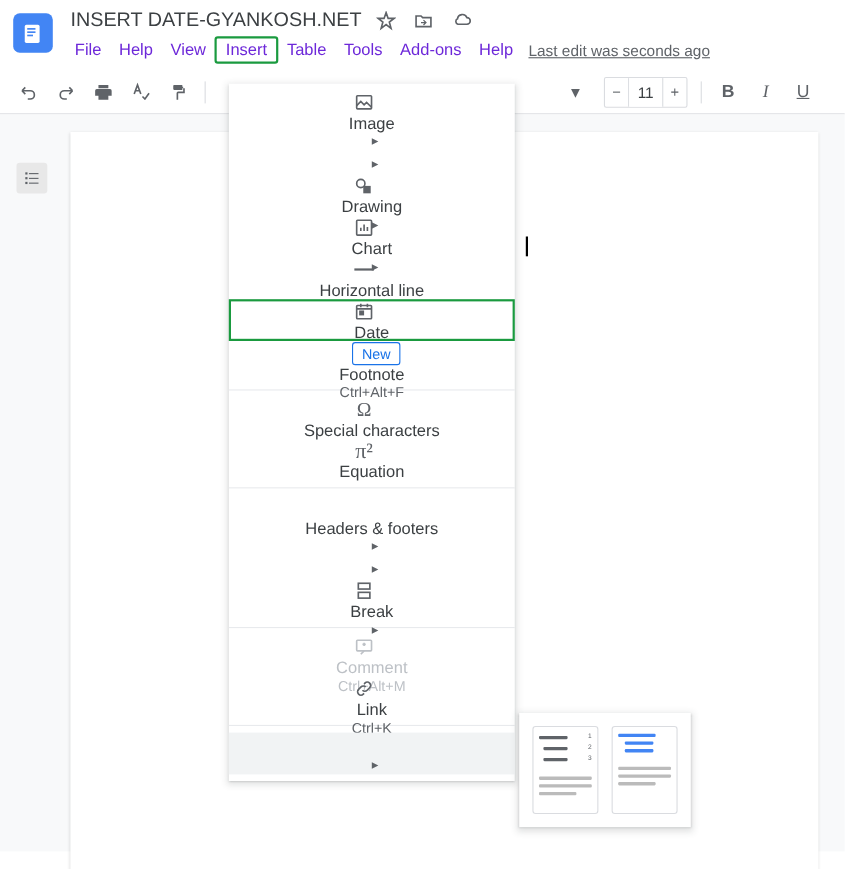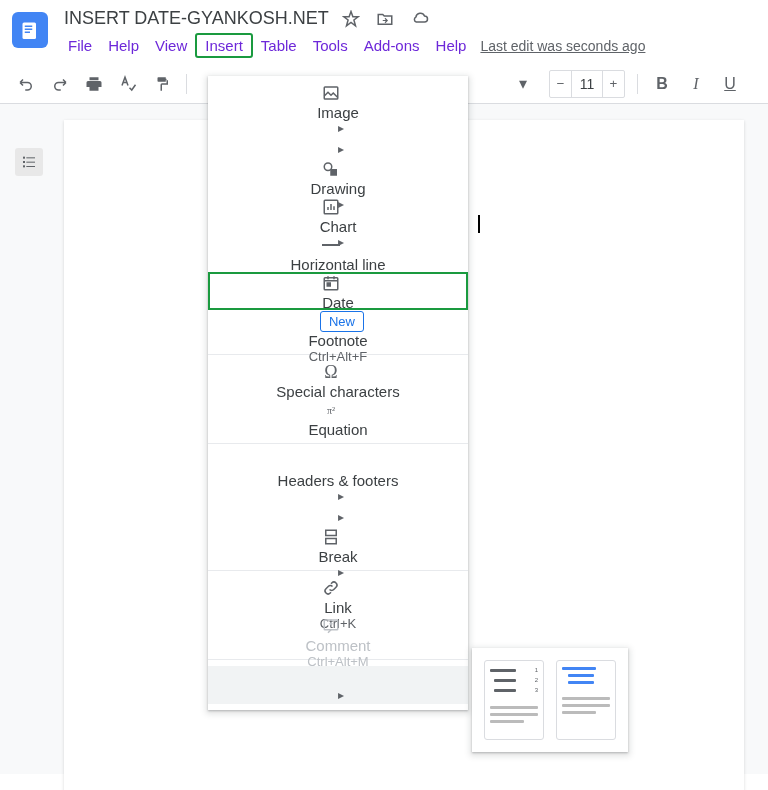--- a/index.html
+++ b/index.html
@@ -245,21 +245,21 @@
   </div>
   <div class="dd-sep"></div>
   <div class="dd-item">
     <span class="dd-icon">
         <span style="font-family:serif;font-size:18px">Ω</span>
       </span>
     <span class="dd-label">Special characters</span>
   </div>
   <div class="dd-item">
     <span class="dd-icon">
-        <span style="font-family:serif;font-size:10px">π²</span>
+        <span style="font-family:serif;font-size:20px">π²</span>
       </span>
     <span class="dd-label">Equation</span>
   </div>
   <div class="dd-sep"></div>
   <div class="dd-item">
     <span class="dd-icon"></span>
     <span class="dd-label">Headers &amp; footers</span>
     <span class="dd-arrow">▸</span>
   </div>
   <div class="dd-item">
@@ -270,38 +270,38 @@
     <span class="dd-icon">
         <svg width="18" height="18" viewBox="0 0 24 24" fill="none" stroke="#5f6368" stroke-width="2">
           <rect x="5" y="3" width="14" height="7"></rect>
           <rect x="5" y="14" width="14" height="7"></rect>
         </svg>
       </span>
     <span class="dd-label">Break</span>
     <span class="dd-arrow">▸</span>
   </div>
   <div class="dd-sep"></div>
-  <div class="dd-item">
-    <span class="dd-icon">
-        <svg width="18" height="18" viewBox="0 0 24 24" fill="none" stroke="#5f6368" stroke-width="2">
-          <path d="M10 14a4 4 0 0 0 5.7 0l3-3a4 4 0 0 0-5.7-5.7l-1 1M14 10a4 4 0 0 0-5.7 0l-3 3a4 4 0 0 0 5.7 5.7l1-1"></path>
-        </svg>
-      </span>
-    <span class="dd-label">Link</span>
-    <span class="dd-sub">Ctrl+K</span>
-  </div>
   <div class="dd-item disabled">
     <span class="dd-icon">
         <svg width="18" height="18" viewBox="0 0 24 24" fill="none" stroke="#bdc1c6" stroke-width="2">
           <rect x="3" y="4" width="18" height="13" rx="1"></rect>
           <path d="M8 21l4-4M10 9h4M12 7v4"></path>
         </svg>
       </span>
     <span class="dd-label">Comment</span>
     <span class="dd-sub">Ctrl+Alt+M</span>
+  </div>
+  <div class="dd-item">
+    <span class="dd-icon">
+        <svg width="18" height="18" viewBox="0 0 24 24" fill="none" stroke="#5f6368" stroke-width="2">
+          <path d="M10 14a4 4 0 0 0 5.7 0l3-3a4 4 0 0 0-5.7-5.7l-1 1M14 10a4 4 0 0 0-5.7 0l-3 3a4 4 0 0 0 5.7 5.7l1-1"></path>
+        </svg>
+      </span>
+    <span class="dd-label">Link</span>
+    <span class="dd-sub">Ctrl+K</span>
   </div>
   <div class="dd-sep"></div>
   <div class="dd-item hover">
     <span class="dd-icon"></span>
     <span class="dd-arrow">▸</span>
   </div>
 </div>
 
 <div class="submenu">
   <div class="toc-opt numbers">

